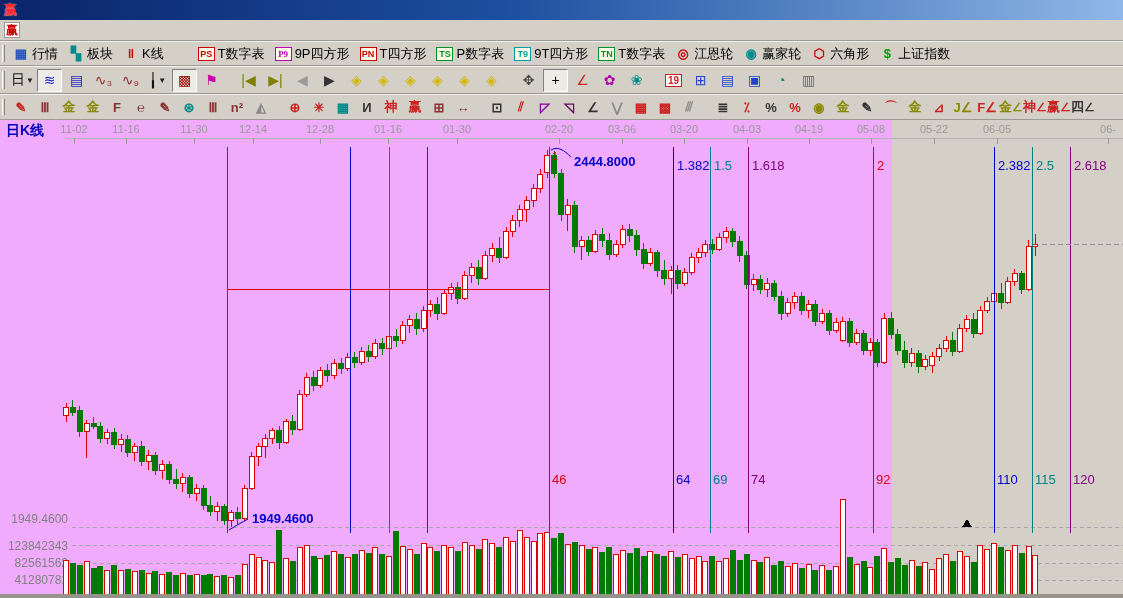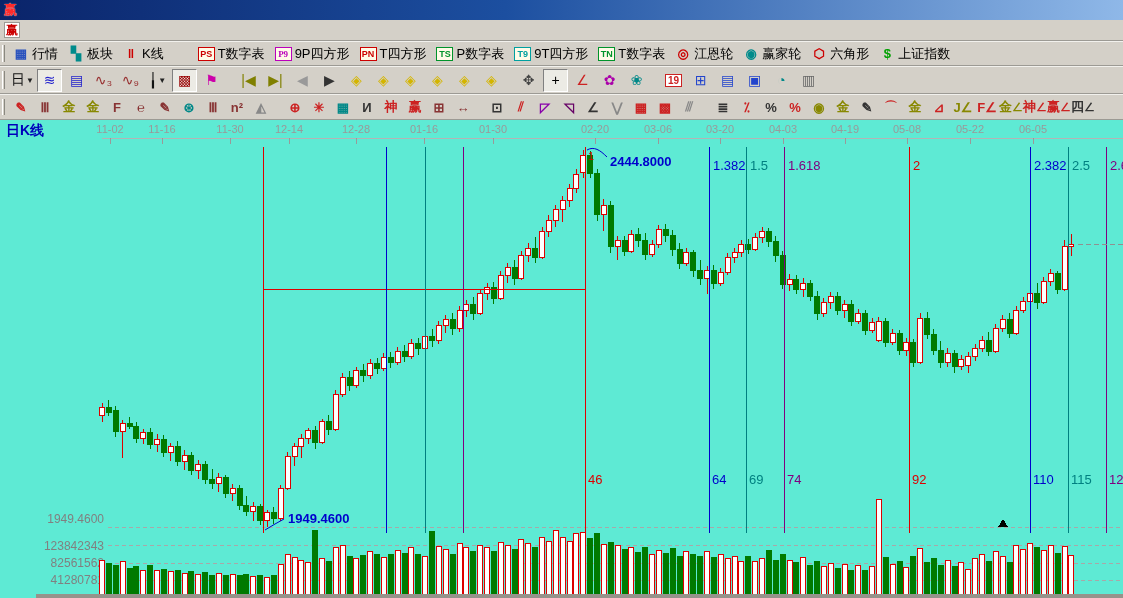--- a/index.html
+++ b/index.html
@@ -39,21 +39,21 @@
   }
   .icon-glyph { font-size:13px; font-weight:bold; display:inline-block; width:16px; text-align:center; }
   .tb-icon-btn {
     width:25px; height:23px; display:inline-flex; align-items:center; justify-content:center;
     font-size:14px; cursor:default; position:relative; margin:0 1px;
   }
   .tb-icon-btn.selected { border:1px solid #808080; border-right-color:#fff; border-bottom-color:#fff; background:#ecebe5; }
   .tb-icon-btn .dd { font-size:8px; margin-left:1px; color:#222; }
   .tb-icon-btn .boxed { border:1px solid #cc2222; color:#cc2222; font-size:10px; font-weight:bold; padding:0 2px; background:#fff; }
   .tb3 .tb-icon-btn { width:22px; height:21px; font-size:13px; font-weight:bold; }
-  .chart-area { position:relative; width:1123px; height:478px; background:#5eead4;padding-left:36px; }
+  .chart-area { position:relative; width:892px; height:478px; background:#f0abfc; }
   .period-label { position:absolute; left:6px; top:2px; color:#0000bb; font-size:14px; font-weight:bold; }
   svg text { font-family:"Liberation Sans", sans-serif; }
 </style>
 </head>
 <body>
 
 <div class="titlebar">
   <span class="title-logo">赢</span>
 </div>
 

